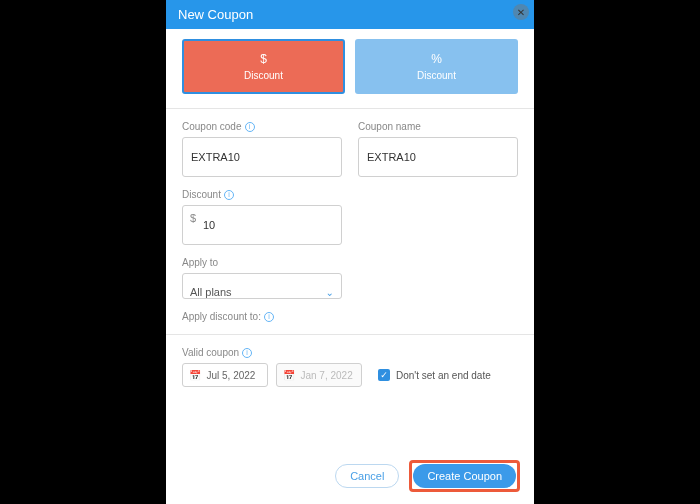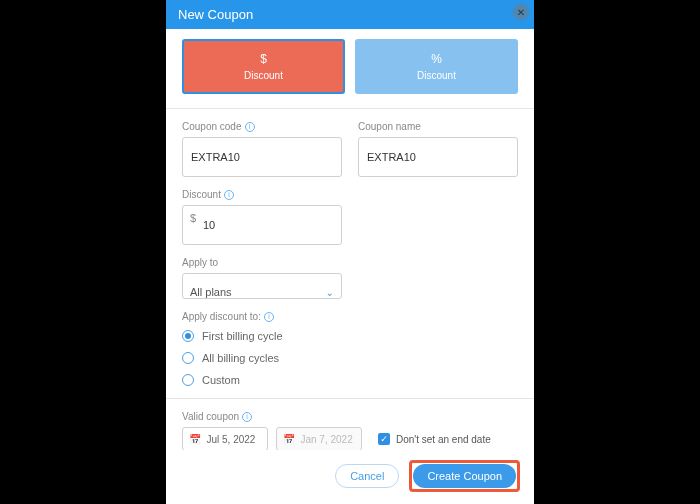--- a/index.html
+++ b/index.html
@@ -320,34 +320,20 @@
           <span class="chevron">⌄</span>
         </div>
       </div>
     </div>
 
     <div class="section">
       <div class="field-label">
         <span>Apply discount to:</span>
         <span class="info-icon">i</span>
       </div>
-      <div class="radio-group">
-        <div class="radio-item">
-          <span class="radio checked"></span>
-          <span>First billing cycle</span>
-        </div>
-        <div class="radio-item">
-          <span class="radio"></span>
-          <span>All billing cycles</span>
-        </div>
-        <div class="radio-item">
-          <span class="radio"></span>
-          <span>Custom</span>
-        </div>
-      </div>
     </div>
 
     <div class="divider"></div>
 
     <div class="section" style="margin-bottom:6px">
       <div class="field-label">
         <span>Valid coupon</span>
         <span class="info-icon">i</span>
       </div>
       <div class="valid-row">

